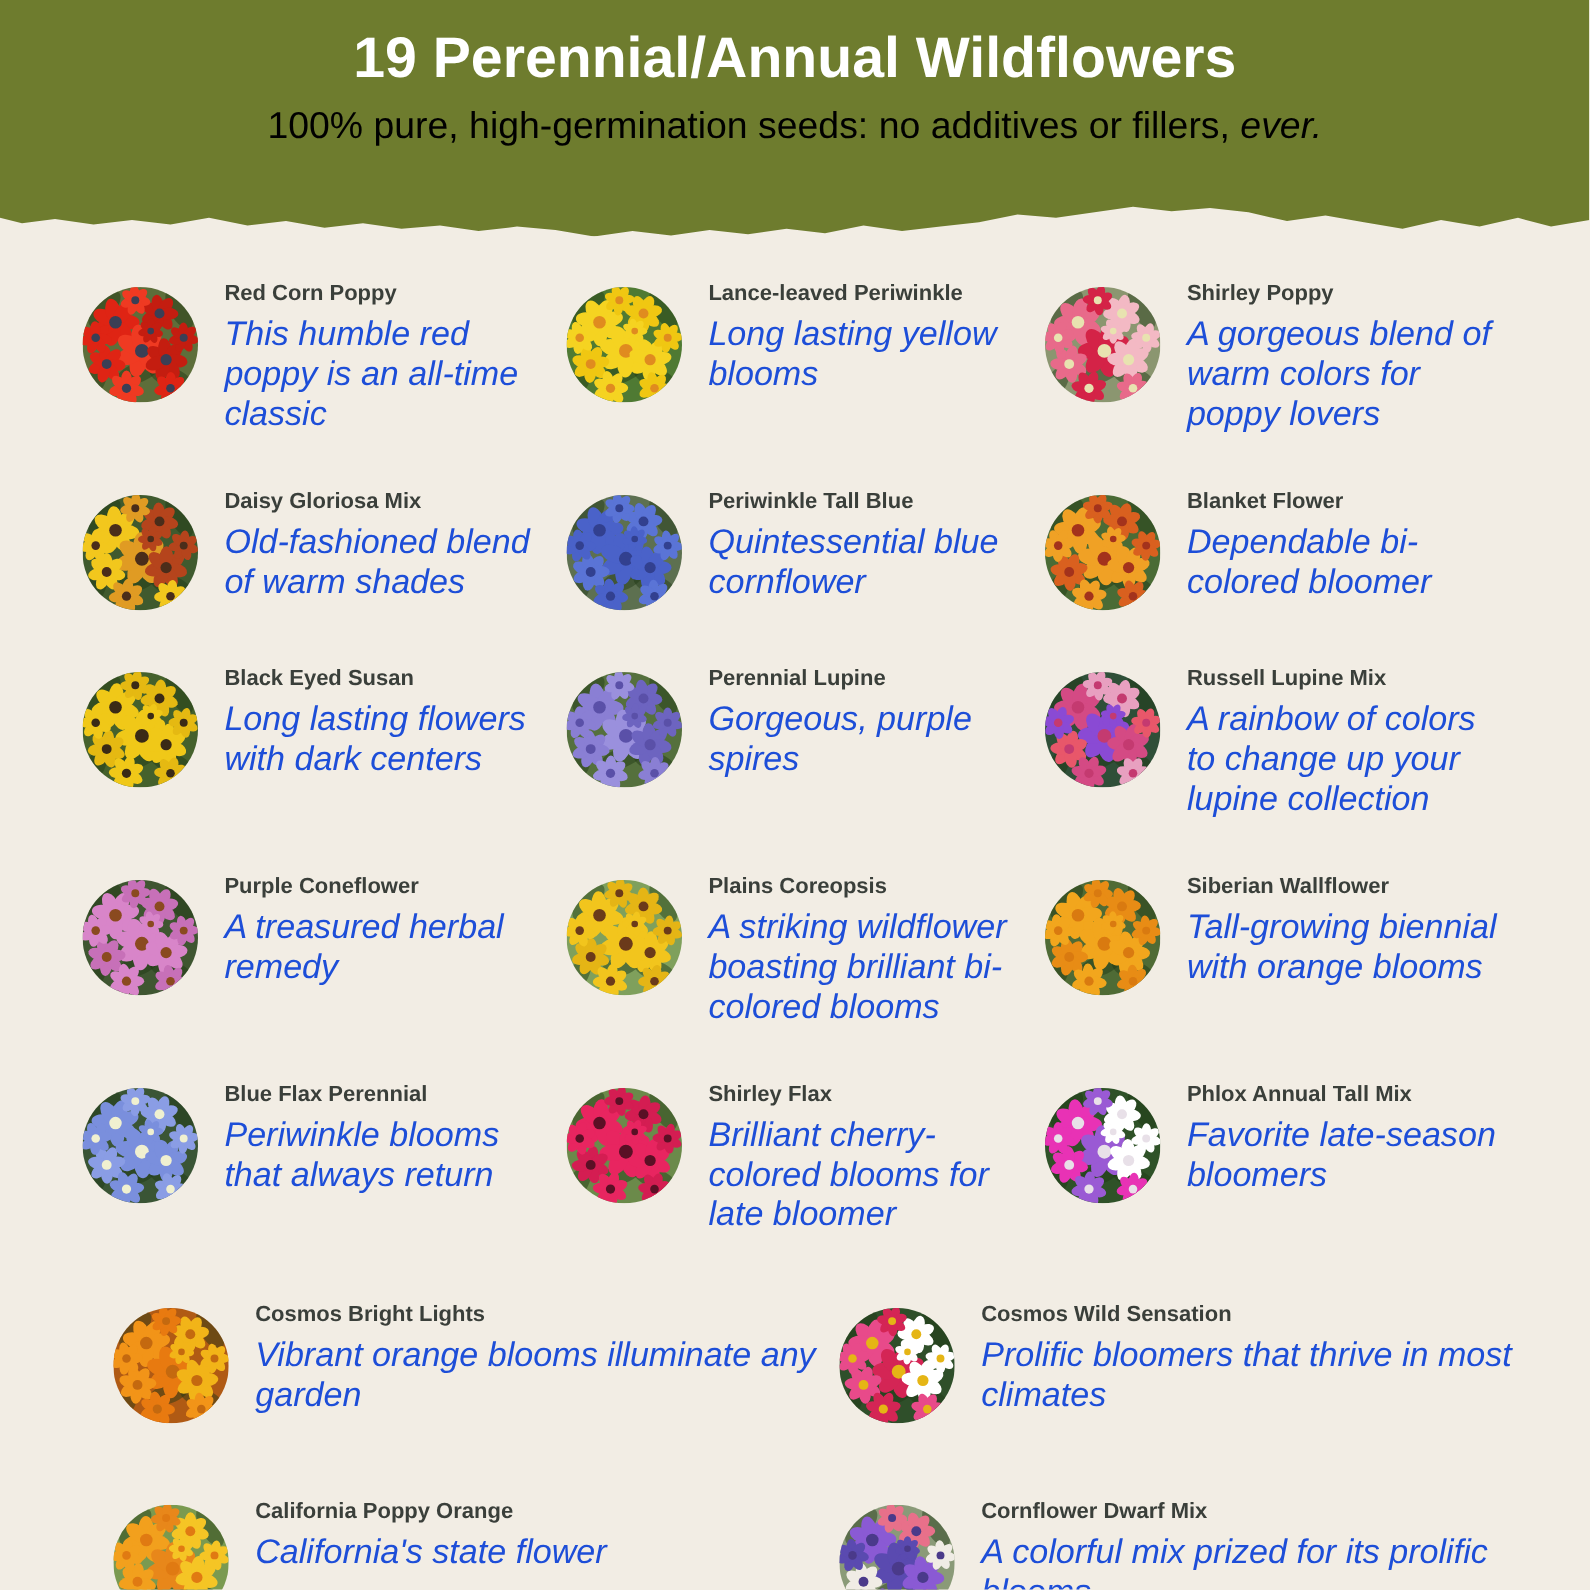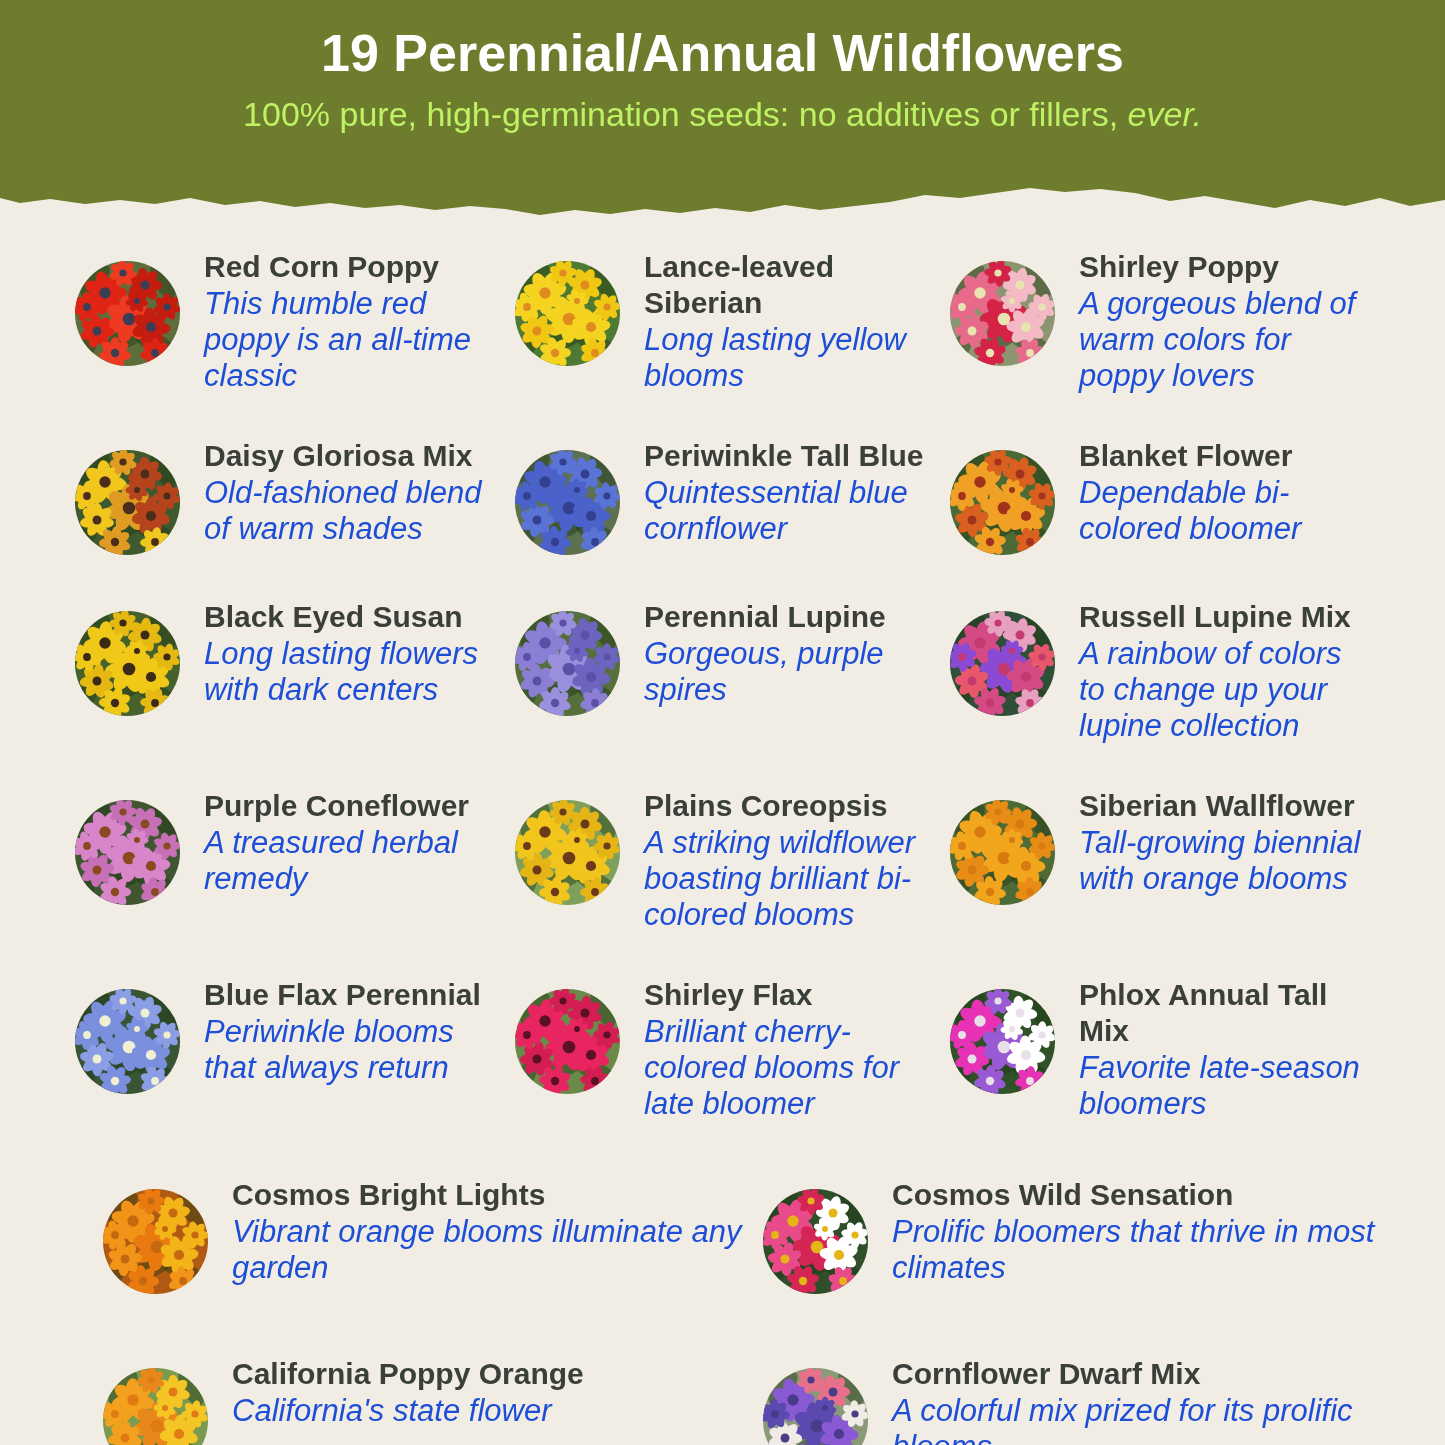--- a/index.html
+++ b/index.html
@@ -12,21 +12,21 @@
   .banner{
     width:1445px;height:215px;background:#6e7c2e;
     clip-path:polygon(0 0,1445px 0,1445px 200px,1410px 206px,1380px 198px,1345px 206px,1310px 200px,1275px 208px,1240px 202px,1205px 196px,1170px 201px,1135px 193px,1100px 189px,1065px 192px,1030px 188px,995px 193px,960px 198px,925px 195px,890px 202px,855px 206px,820px 210px,785px 205px,750px 212px,715px 208px,680px 213px,645px 209px,610px 214px,575px 210px,540px 215px,505px 209px,470px 206px,435px 210px,400px 205px,365px 208px,330px 203px,295px 207px,260px 201px,225px 205px,190px 198px,155px 204px,120px 200px,85px 204px,50px 199px,20px 203px,0 198px);
     text-align:center;
   }
   .banner h1{
     margin:0;padding-top:26px;
     color:#ffffff;font-size:52px;font-weight:700;letter-spacing:0px;line-height:1.05;
   }
   .banner .sub{
-    margin:14px 0 0 0;color:#bef264;font-size:34px;font-weight:400;text-align:center;
+    margin:14px 0 0 0;color:#000000;font-size:34px;font-weight:400;text-align:center;
   }
   .banner .sub em{font-style:italic;}
   .grid{display:grid;}
   .grid3{
     padding:34px 0 0 75px;
     grid-template-columns:440px 435px 420px;
     row-gap:44px;
   }
   .grid2{
     padding:55px 0 0 103px;
@@ -36,21 +36,21 @@
   .entry{display:flex;align-items:flex-start;}
   .photo{
     flex:none;width:105px;height:105px;border-radius:50%;overflow:hidden;
     margin-top:12px;
   }
   .photo svg{display:block;}
   .txt{margin-left:24px;}
   .grid3 .txt{width:300px;}
   .grid2 .txt{width:528px;}
   .fname{
-    font-weight:700;font-size:30px;line-height:36px;color:#3a3f3a;margin:0;
+    font-weight:700;font-size:20px;line-height:36px;color:#3a3f3a;margin:0;
   }
   .fdesc{
     font-weight:400;font-size:31px;line-height:36px;color:#1d4ed8;margin:1px 0 0 0;font-style:italic;
   }
 </style>
 </head>
 <body>
 
 <div class="page">
   <header class="banner">
@@ -255,21 +255,21 @@
             <ellipse cx="60.9" cy="34.6" rx="3.6" ry="6.0" fill="#f5d321" transform="rotate(348.4 60.9 34.6)"></ellipse>
             <ellipse cx="65.5" cy="35.8" rx="3.6" ry="6.0" fill="#f5d321" transform="rotate(399.9 65.5 35.8)"></ellipse>
             <ellipse cx="67.5" cy="40.1" rx="3.6" ry="6.0" fill="#f5d321" transform="rotate(451.3 67.5 40.1)"></ellipse>
             <ellipse cx="65.3" cy="44.4" rx="3.6" ry="6.0" fill="#f5d321" transform="rotate(502.7 65.3 44.4)"></ellipse>
             <ellipse cx="60.7" cy="45.3" rx="3.6" ry="6.0" fill="#f5d321" transform="rotate(554.1 60.7 45.3)"></ellipse>
             <ellipse cx="57.0" cy="42.3" rx="3.6" ry="6.0" fill="#f5d321" transform="rotate(605.6 57.0 42.3)"></ellipse>
             <circle cx="62" cy="40" r="3.0" fill="#e08b1f"></circle>
           </svg>
         </div>
         <div class="txt">
-          <p class="fname">Lance-leaved Siberian</p>
+          <p class="fname">Lance-leaved Periwinkle</p>
           <p class="fdesc">Long lasting yellow blooms</p>
         </div>
       </div>
       <div class="entry">
         <div class="photo">
           <svg viewBox="0 0 105 105" width="105" height="105">
             <rect width="105" height="105" fill="#8b9670"></rect>
             <ellipse cx="20" cy="20" rx="9" ry="20" fill="rgba(30,55,20,0.45)" transform="rotate(40 20 20)"></ellipse>
             <ellipse cx="80" cy="82" rx="9" ry="20" fill="rgba(30,55,20,0.45)" transform="rotate(110 80 82)"></ellipse>
             <ellipse cx="50" cy="78" rx="9" ry="20" fill="rgba(30,55,20,0.45)" transform="rotate(70 50 78)"></ellipse>

